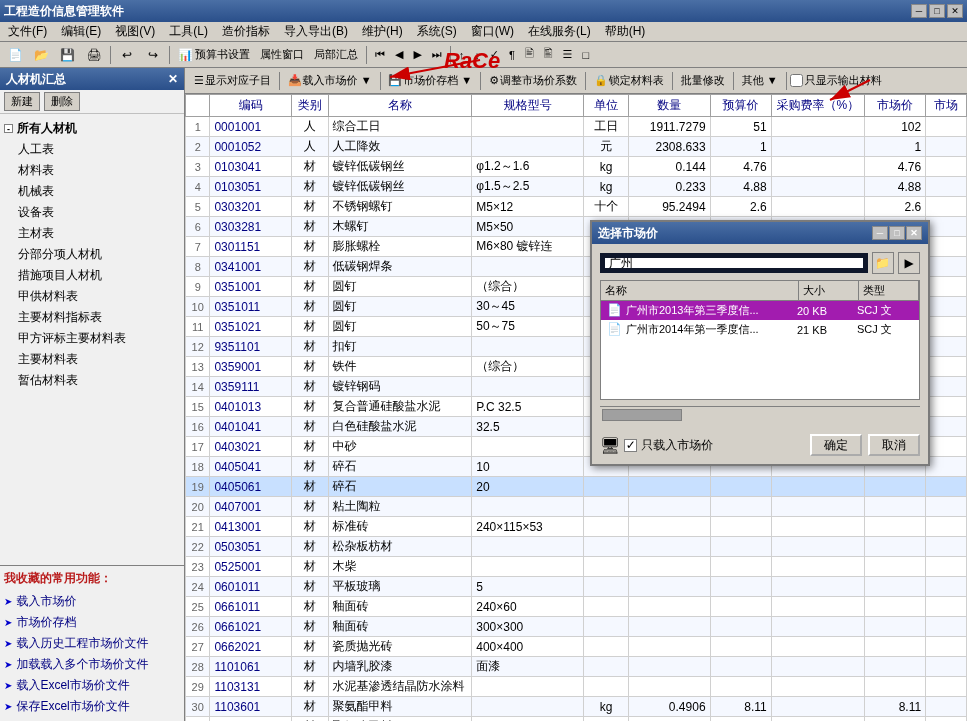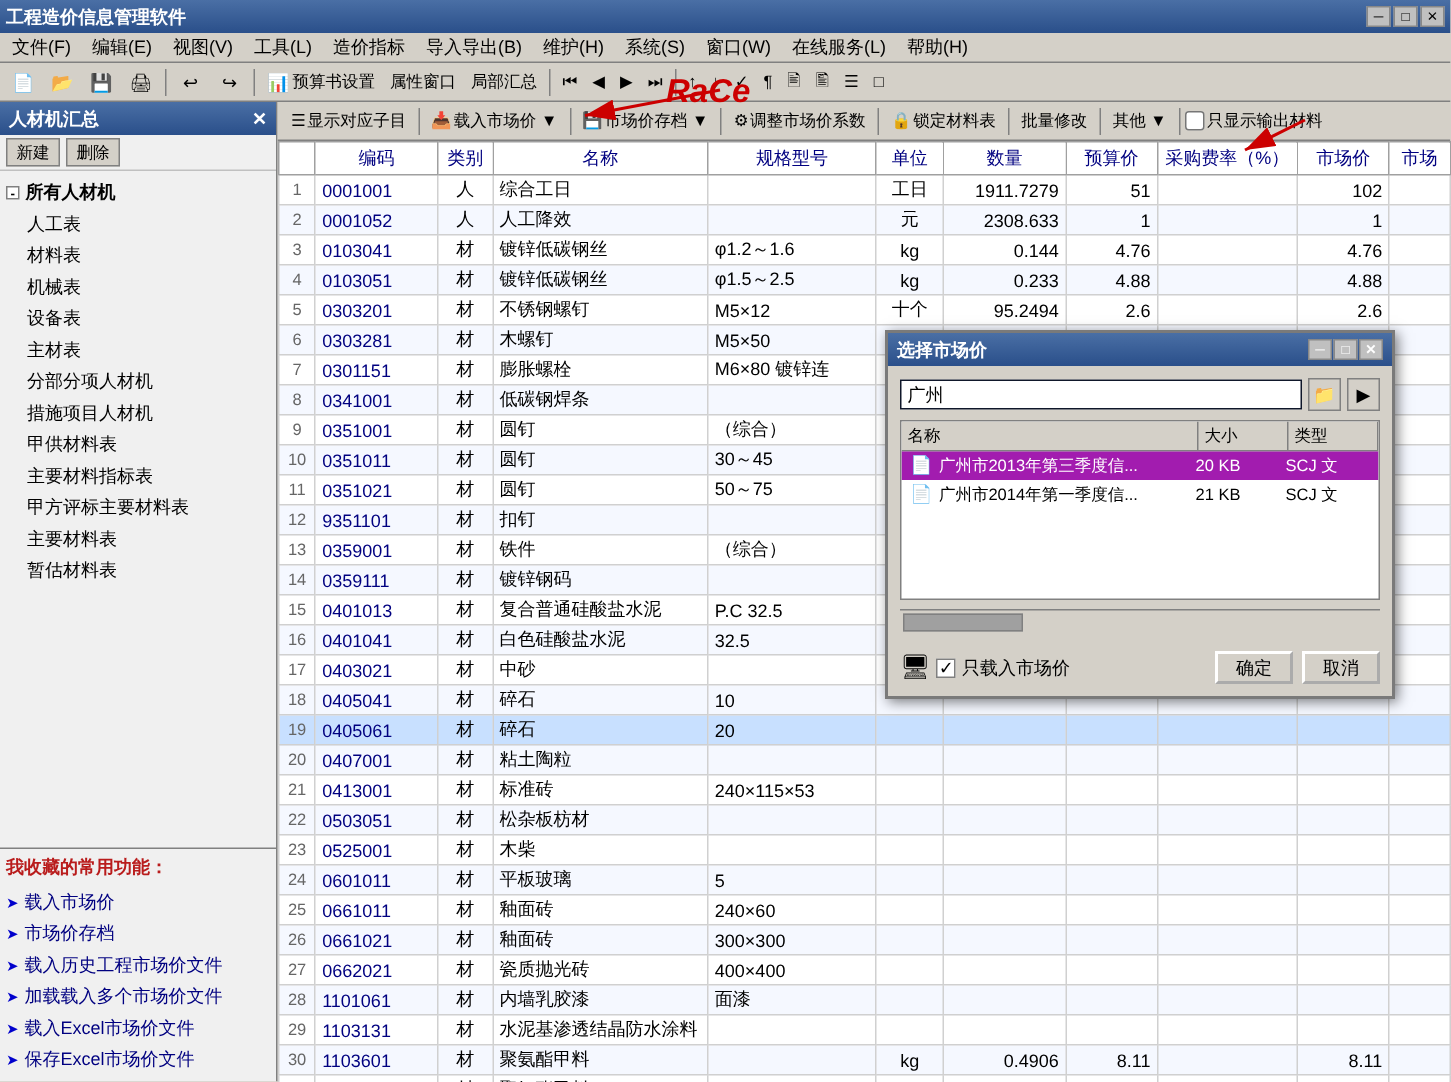--- a/index.html
+++ b/index.html
@@ -63,21 +63,21 @@
     .row-num { width: 20px; text-align: center; color: #888; font-size: 11px; }
 
     
     .dialog-overlay { position: fixed; top: 0; left: 0; width: 100%; height: 100%; z-index: 100; }
     .dialog { position: absolute; top: 220px; left: 590px; width: 340px; background: #d4d0c8; border: 2px solid #7a7a7a; box-shadow: 2px 2px 8px rgba(0,0,0,0.5); }
     .dialog-title { background: linear-gradient(to bottom, #4a6fa5, #2a4f8a); color: white; height: 22px; display: flex; align-items: center; padding: 0 6px; font-size: 12px; font-weight: bold; justify-content: space-between; }
     .dialog-title-btns { display: flex; gap: 1px; }
     .dlg-btn { width: 16px; height: 14px; background: #c0c0c0; border: 1px solid #888; font-size: 9px; display: flex; align-items: center; justify-content: center; cursor: pointer; }
     .dialog-body { padding: 8px; }
     .addr-bar { display: flex; align-items: center; gap: 4px; margin-bottom: 6px; }
-    .addr-input { flex: 1; height: 20px; border: 1px solid #0f172a; background: white; padding: 0 4px; font-size: 12px; }
+    .addr-input { flex: 1; height: 20px; border: 5px solid #0f172a; background: white; padding: 0 4px; font-size: 12px; }
     .addr-icon-btn { width: 22px; height: 22px; background: #d4d0c8; border: 1px solid #808080; cursor: pointer; display: flex; align-items: center; justify-content: center; font-size: 12px; }
     .file-list { border: 1px solid #808080; background: white; height: 120px; overflow-y: auto; margin-bottom: 6px; }
     .file-list-header { display: grid; grid-template-columns: 1fr 60px 60px; background: #d4d0c8; border-bottom: 1px solid #808080; }
     .fh-cell { padding: 2px 4px; font-size: 11px; border-right: 1px solid #808080; }
     .file-row { display: grid; grid-template-columns: 1fr 60px 60px; padding: 2px 4px; font-size: 11px; cursor: pointer; align-items: center; gap: 0; }
     .file-row.selected { background: #a21caf; color: white; }
     .file-icon { margin-right: 4px; font-size: 12px; }
     .file-cell { padding: 0 2px; }
     .scrollbar-h { height: 16px; background: #d4d0c8; border-top: 1px solid #808080; display: flex; align-items: center; }
     .scroll-thumb { width: 80px; height: 12px; background: #a0a0a0; margin: 2px; border: 1px solid #808080; }

